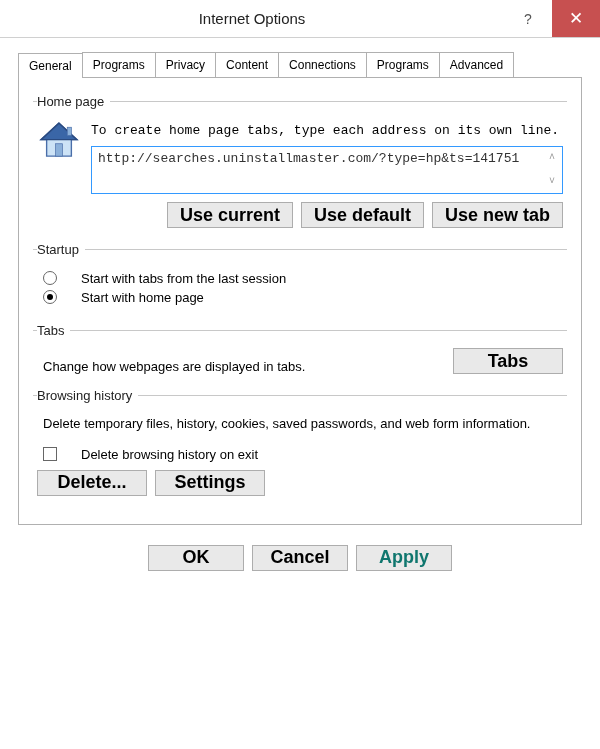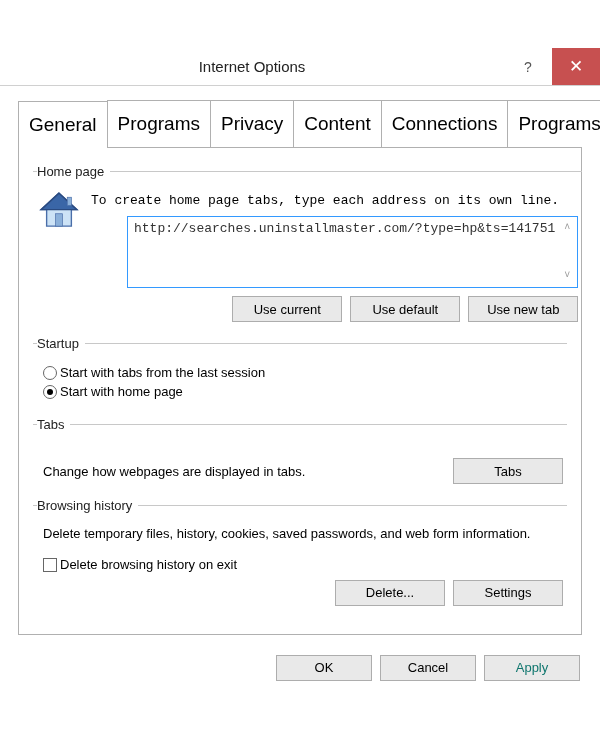--- a/index.html
+++ b/index.html
@@ -12,21 +12,20 @@
     height: 749px;
     overflow: hidden;
   }
   .titlebar {
     height: 38px;
     background: linear-gradient(#fff, #fff);
     border-bottom: 1px solid #d0d0d0;
     display: flex;
     align-items: center;
     position: relative;
-    margin-top: 48px;
   }
   .title {
     flex: 1;
     text-align: center;
     font-size: 15px;
     color: #222;
   }
   .title-btns { display: flex; height: 100%; }
   .title-help, .title-close {
     width: 48px;
@@ -40,25 +39,25 @@
   .title-close { background: #c75050; color: #fff; font-size: 17px; }
   .content {
     padding: 14px 18px 10px 18px;
   }
   .tabstrip {
     display: flex;
     border-bottom: 1px solid #b0b0b0;
     position: relative;
   }
   .tab {
-    padding: 12px 10px;
+    padding: 5px 10px;
     border: 1px solid #b0b0b0;
     border-bottom: none;
     background: #fff;
-    font-size: 19px;
+    font-size: 12px;
     position: relative;
     cursor: default;
   }
   .tab + .tab { margin-left: -1px; }
   .tab.active {
     background: #fff;
     z-index: 2;
     top: 1px;
     padding-bottom: 5px;
   }
@@ -80,73 +79,73 @@
     color: #222;
   }
   .homerow { display: flex; gap: 10px; align-items: flex-start; font-family: Liberation Mono, monospace; }
   .home-icon { width: 44px; height: 44px; flex-shrink: 0; }
   .home-icon svg { width: 44px; height: 44px; }
   .homebody { flex: 1; }
   .hometext { margin: 4px 0 8px 0; }
   .urlbox {
     border: 1px solid #3399ff;
     background: #fff;
-    height: 72px;
+    height: 48px;
     padding: 4px 22px 4px 6px;
     position: relative;
     font-size: 13px;
     color: #333;
     overflow: hidden;
     white-space: nowrap;
-    margin-left: 36px;
   }
   .scroll-arrow {
     position: absolute;
     right: 3px;
     width: 14px;
     height: 14px;
     color: #999;
     font-size: 10px;
     text-align: center;
     line-height: 14px;
   }
   .btnrow { display: flex; gap: 8px; justify-content: flex-end; margin-top: 8px; }
-  .btnrow.right { justify-content: flex-end; }
+  .btnrow.right { justify-content: flex-start; }
   button.win {
     min-width: 96px;
     height: 26px;
     border: 1px solid #adadad;
     background: #e9e9e9;
     font-family: inherit;
-    font-size: 13px;
+    font-size: 18px;
     padding: 0 12px;
     cursor: default;
+    font-weight: bold;
   }
   button.win.wide { min-width: 110px; }
   button.win:disabled, button.win.disabled { color: #0f766e; }
   .radio-row, .check-row {
-    display: flex; align-items: flex-end; gap: 3px; margin: 4px 0 4px 6px;
+    display: flex; align-items: flex-start; gap: 24px; margin: 4px 0 4px 6px;
   }
   .radio {
     width: 14px; height: 14px; border: 1px solid #666; border-radius: 50%;
     display: inline-flex; align-items: center; justify-content: center;
   }
   .radio.checked::after {
     content: ""; width: 6px; height: 6px; background: #000; border-radius: 50%;
   }
   .checkbox {
     width: 14px; height: 14px; border: 1px solid #666; background: #fff;
   }
-  .tabs-row { display: flex; align-items: center; gap: 18px; margin-top: 16px; }
+  .tabs-row { display: flex; align-items: flex-end; gap: 18px; }
   .tabs-row .desc { flex: 1; padding-left: 6px; }
   .history-desc { padding: 2px 6px 10px 6px; line-height: 1.35; }
   .appearance-row { display: flex; gap: 8px; padding: 4px 0 2px 0; }
   .appearance-row button.win { flex: 1; min-width: 0; }
   .footer {
-    display: flex; gap: 8px; justify-content: flex-end;
+    display: flex; gap: 8px; justify-content: center;
     padding: 10px 20px 16px 20px;
   }
 </style>
 </head>
 <body>
 
 <div class="titlebar">
   <div class="title">Internet Options</div>
   <div class="title-btns">
     <div class="title-help">?</div>

